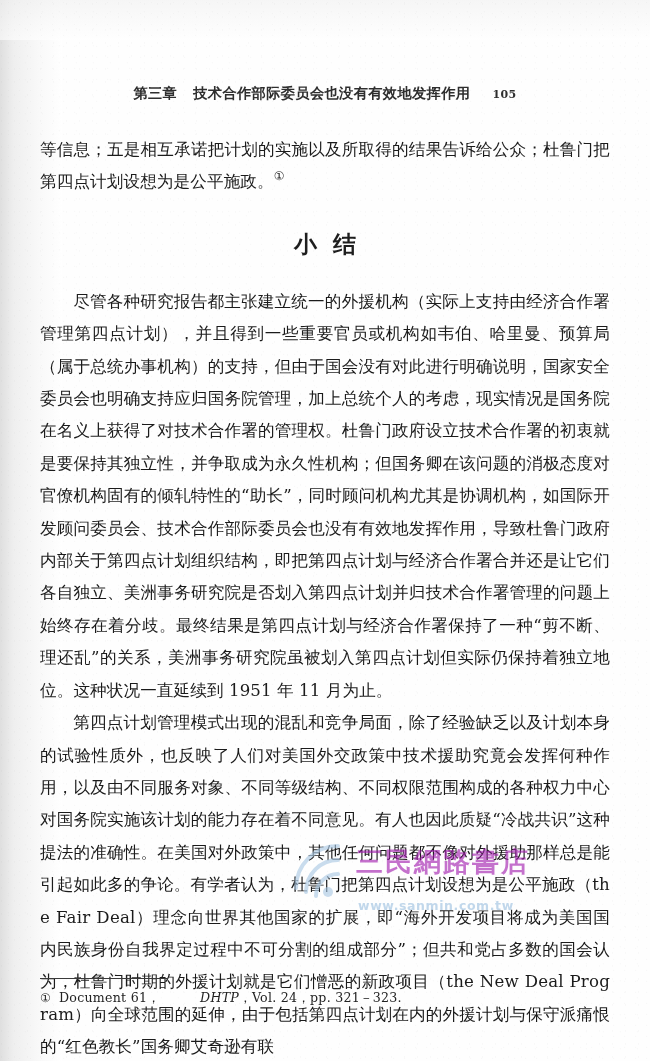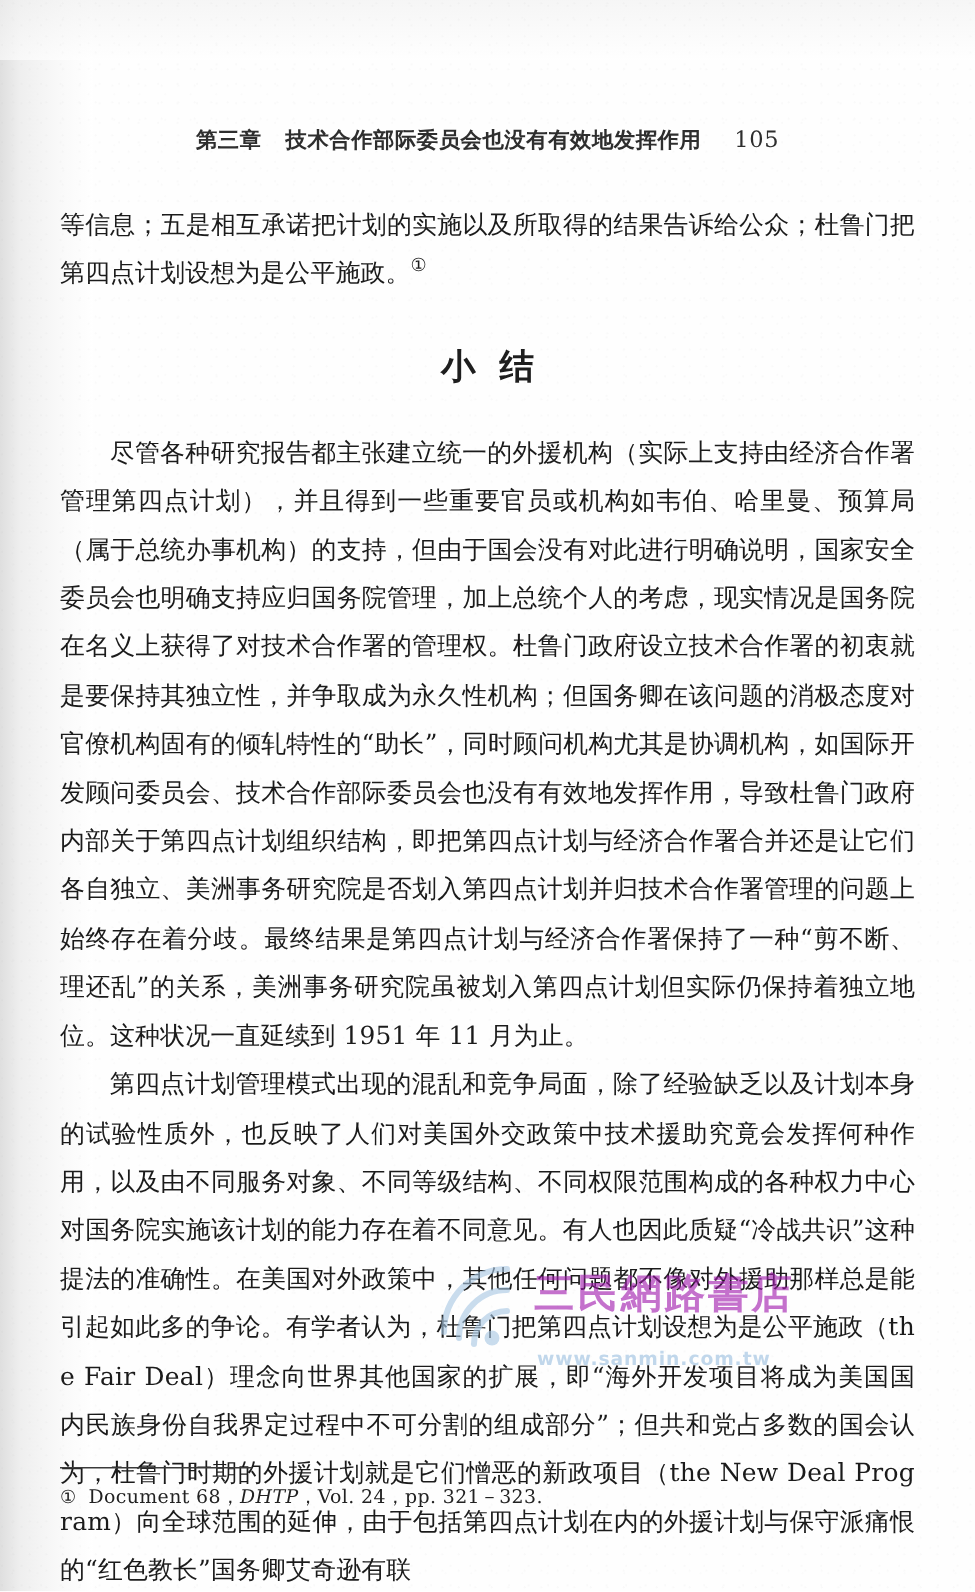--- a/index.html
+++ b/index.html
@@ -65,22 +65,22 @@
     font-size: 14.2px;
     font-weight: bold;
     color: #2e2e2e;
     letter-spacing: .4px;
     white-space: nowrap;
   }
   .running-head .rh-chapter { margin-right: 16px; }
   .running-head .rh-title { margin-right: 22px; }
   .running-head .rh-pageno {
     font-family: "DejaVu Serif", "Liberation Serif", serif;
-    font-weight: normal;
-    font-size: 15px;
+    font-weight: bold;
+    font-size: 11px;
     margin-top: 28px;
   }
 
   
   .textbody {
     position: absolute;
     left: 40px;
     top: 134px;
     width: 570px;
   }
@@ -130,21 +130,21 @@
     border-top: 1px solid #3a3a3a;
     margin: 0 0 11px 0;
   }
   .footnote-line {
     font-size: 12.6px;
     color: #222;
     white-space: nowrap;
     letter-spacing: .25px;
   }
   .footnote-marker { margin-right: 8px; font-size: 12px; }
-  .footnote-italic { font-style: italic; }
+  .footnote-italic { font-style: italic; margin-left: 40px; }
 
   
   .watermark {
     position: absolute;
     left: 292px;
     top: 838px;
     width: 320px;
     height: 86px;
     pointer-events: none;
     opacity: .62;
@@ -215,17 +215,17 @@
           <path d="M24 54 A 22 22 0 0 1 46 32"></path>
         </g>
         <circle cx="36" cy="50" r="5" fill="#a9c8e4"></circle>
       </svg>
       <div class="wm-text">三民網路書店</div>
       <div class="wm-url">www.sanmin.com.tw</div>
     </div>
 
     <div class="footnote-zone">
       <div class="footnote-rule"></div>
-      <div class="footnote-line"><span class="footnote-marker">①</span><span>Document 68，</span><span class="footnote-italic">DHTP</span><span>，Vol. 24，pp. 321－323.</span></div>
+      <div class="footnote-line"><span class="footnote-marker">①</span><span>Document 61，</span><span class="footnote-italic">DHTP</span><span>，Vol. 24，pp. 321－323.</span></div>
     </div>
 
   </div>
 </div>
 
 </body></html>

